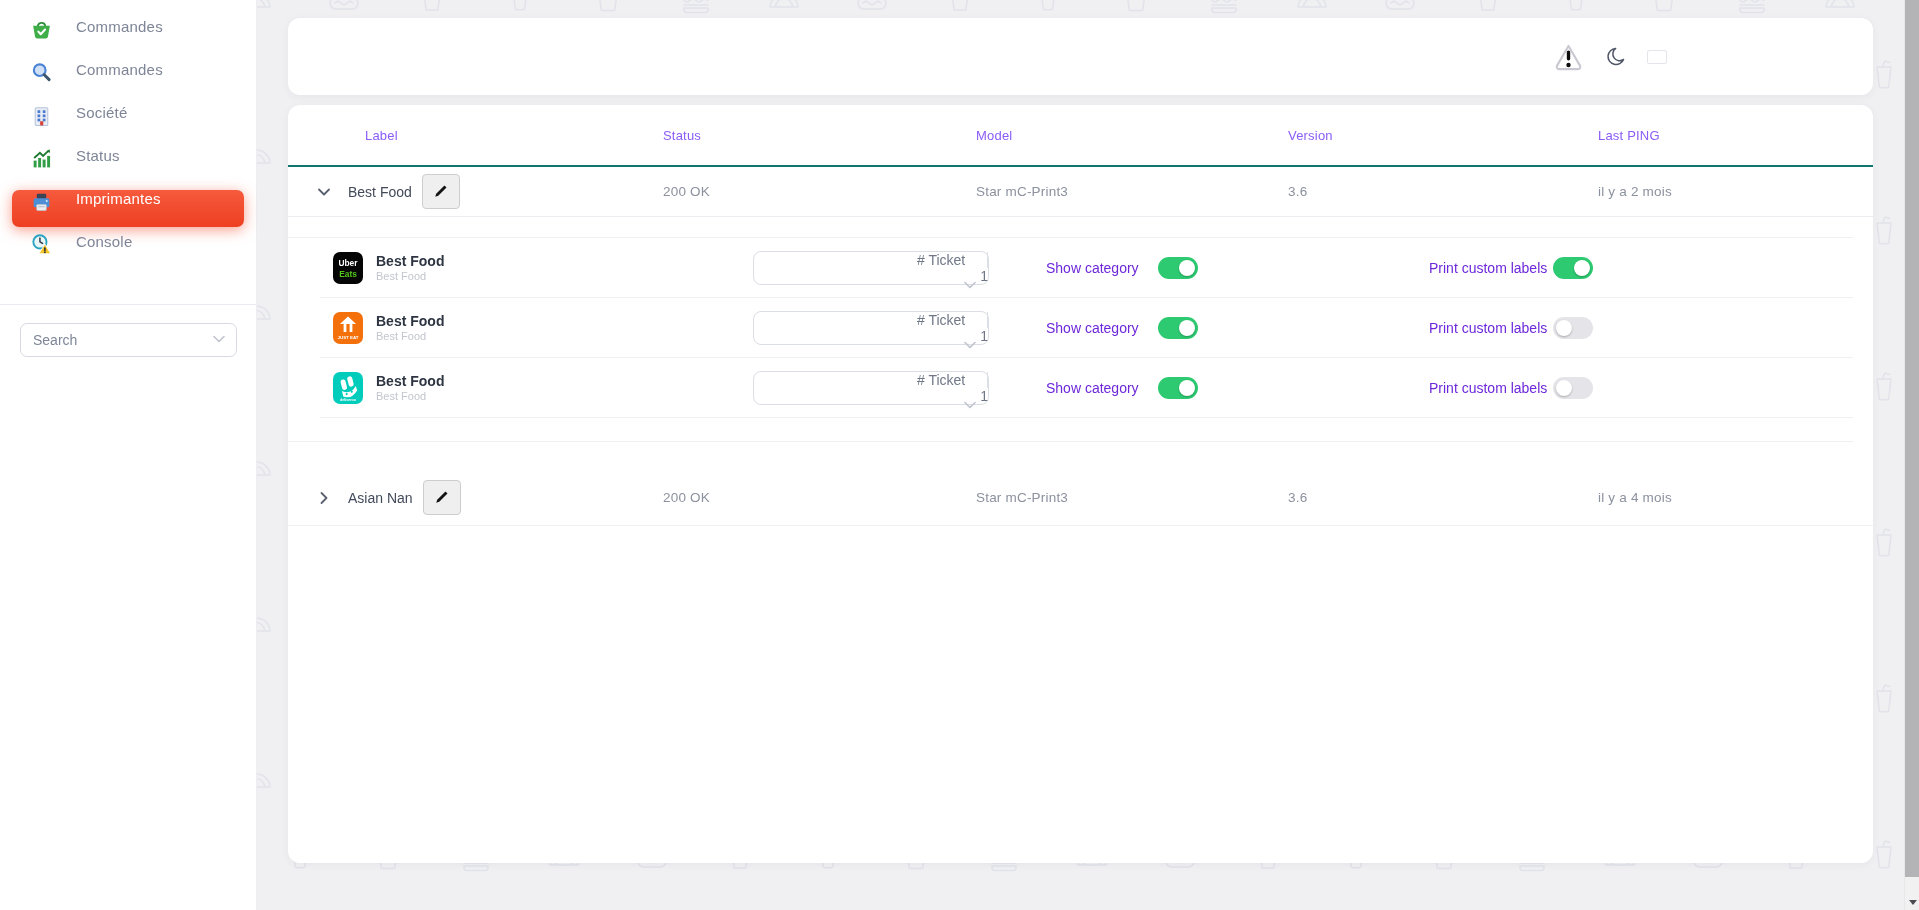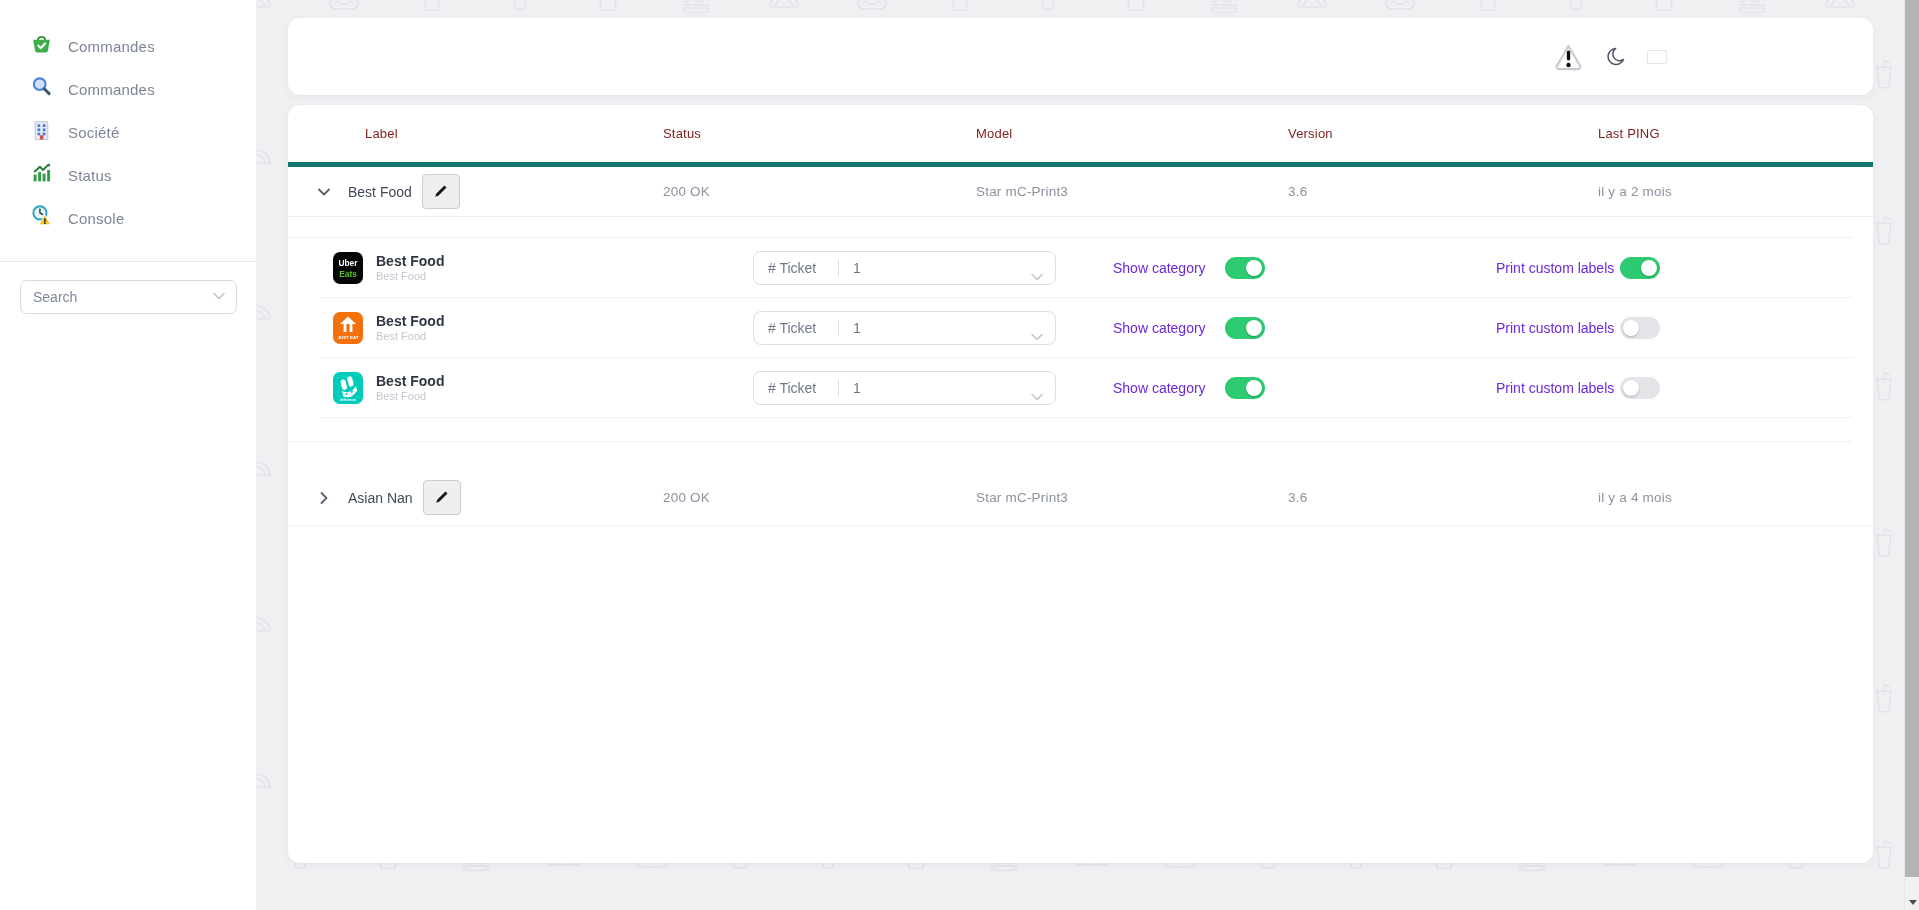--- a/index.html
+++ b/index.html
@@ -23,62 +23,62 @@
 
   
   .sidebar { position:absolute; left:0; top:0; width:257px; height:910px; background:#ffffff; z-index:3; border-right:1px solid #ededf2; }
   .logo-row { display:flex; align-items:center; padding:12px 14px 0 16px; height:62px; position:relative; }
   .logo-mark { width:42px; height:42px; flex:0 0 auto; }
   .logo-text { font-size:27px; font-weight:700; color:#222b3a; letter-spacing:.5px; transform:scaleY(1.28); transform-origin:left center; margin-left:4px; white-space:nowrap; }
   .logo-text .accent { color:#ee4323; }
   .collapse-btn { position:absolute; right:16px; top:20px; width:20px; height:20px; cursor:pointer; }
 
   .nav { margin-top:18px; }
-  .nav-item { display:flex; align-items:flex-end; gap:15px; height:37px; margin:0 12px 6px 12px; padding:0 0 0 18px; border-radius:7px; font-size:15px; color:#7d8596; letter-spacing:.2px; cursor:pointer; }
+  .nav-item { display:flex; align-items:flex-start; gap:23px; height:37px; margin:0 12px 6px 12px; padding:0 0 0 18px; border-radius:7px; font-size:15px; color:#7d8596; letter-spacing:.2px; cursor:pointer; }
   .nav-item .nav-ic { width:23px; height:23px; flex:0 0 auto; }
   .nav-item.active { background:linear-gradient(180deg,#f65a3c,#ee3f22); color:#ffffff; box-shadow:0 3px 14px rgba(243,80,50,.55); }
 
   .side-divider { border:none; border-top:1px solid #e9e9ef; margin:34px 0 0 0; }
   .search-select { position:relative; margin:18px 20px 0 20px; width:217px; height:34px; border:1px solid #d7dae2; border-radius:7px; display:flex; align-items:center; padding:0 12px; font-size:14px; color:#7e8697; background:#fff; cursor:pointer; }
   .search-select svg { position:absolute; right:10px; top:10px; }
 
   
   .card { position:absolute; background:#ffffff; border-radius:12px; box-shadow:0 2px 8px rgba(50,50,80,.05); z-index:2; }
   .header-card { left:288px; top:18px; width:1585px; height:77px; }
   .hdr-icons { position:absolute; right:206px; top:0; height:100%; display:flex; align-items:center; gap:21px; }
   .hdr-icons .hicon { cursor:pointer; display:flex; align-items:center; }
   .flag { width:20px; height:14px; border-radius:2.5px; overflow:hidden; display:flex; box-shadow:0 0 0 1px #e3e5ea inset; }
   .flag span { flex:1; }
   .flag .b { background:#27337f; } .flag .w { background:#f6f7f9; } .flag .r { background:#ea3d49; }
 
   .table-card { left:288px; top:105px; width:1585px; height:758px; overflow:hidden; }
 
   .row-grid { display:grid; grid-template-columns:41px 319px 313px 312px 310px auto; align-items:center; padding-left:15px; }
-  .thead { height:62px; border-bottom:5px solid #0f766e; font-size:13px; color:#7f1d1d; letter-spacing:.2px; }
+  .thead { height:62px; border-bottom:2px solid #0f766e; font-size:13px; color:#8b5cf6; letter-spacing:.2px; }
   .thead .th-label { padding-left:21px; }
 
   .printer-row { height:50px; border-bottom:1px solid #ececf1; cursor:pointer; }
   .chev-cell { display:flex; justify-content:center; align-items:center; }
   .chev-ic { transition:transform .1s; display:flex; }
   .collapsed .chev-ic { transform:rotate(-90deg); }
   .label-cell { display:flex; align-items:center; gap:10px; padding-left:4px; font-size:14px; color:#424a5a; }
   .edit-btn { width:38px; height:35px; background:#efefef; border:1px solid #cdcdcd; border-radius:4px; display:flex; align-items:center; justify-content:center; cursor:pointer; }
   .cell-gray { font-size:13.5px; color:#8b919e; letter-spacing:.2px; }
 
   .sub-head { height:21px; border-bottom:1px solid #f0f0f4; margin-right:20px; }
   .channel-list { margin-left:32px; margin-right:20px; }
   .channel-row { display:flex; align-items:center; height:60px; border-bottom:1px solid #f1f1f5; padding-left:13px; }
   .sub-foot { height:24px; border-bottom:1px solid #f0f0f4; margin-right:20px; }
 
   .ch-id { width:420px; display:flex; align-items:center; gap:13px; }
   .ch-icon { width:30px; height:32px; flex:0 0 auto; }
   .ch-title { font-size:14px; font-weight:700; color:#2e3542; line-height:17px; }
   .ch-sub { font-size:11px; color:#c2c6cd; line-height:13px; }
 
-  .ticket-group { width:303px; height:34px; border:1px solid #dcdee5; border-radius:8px; display:flex; align-items:center; background:#fff; }
+  .ticket-group { width:236px; height:34px; border:1px solid #dcdee5; border-radius:8px; display:flex; align-items:flex-end; background:#fff;flex-direction:column; }
   .ticket-prefix { width:85px; border-right:1px solid #dcdee5; display:flex; align-items:center; padding-left:14px; font-size:14px; color:#6f7787; }
   .ticket-select { flex:1; position:relative; display:flex; align-items:center; padding-left:14px; font-size:14px; color:#6f7787; cursor:pointer; }
   .ticket-select svg { position:absolute; right:11px; top:12px; }
 
   .tg-wrap { display:flex; align-items:center; }
   .show-cat { margin-left:57px; width:152px; justify-content:space-between; }
   .print-lab { margin-left:231px; justify-content:center; gap:6px; }
   .tg-label { font-size:14px; color:#6d28d9; white-space:nowrap; }
   .toggle { position:relative; width:40px; height:22px; border-radius:11px; background:#e4e4e9; cursor:pointer; flex:0 0 auto; }
   .toggle .knob { position:absolute; top:3px; left:3px; width:16px; height:16px; border-radius:50%; background:#fff; box-shadow:0 1px 2px rgba(0,0,0,.25); }
@@ -1072,20 +1072,26 @@
     <span class="nav-label">Société</span>
   </div>
 
   <div class="nav-item">
     <svg class="nav-ic">
           <use href="#sym-chart"></use>
         </svg>
     <span class="nav-label">Status</span>
   </div>
 
+  <div class="nav-item active">
+    <svg class="nav-ic">
+          <use href="#sym-printer"></use>
+        </svg>
+    <span class="nav-label">Imprimantes</span>
+  </div>
 
   <div class="nav-item">
     <svg class="nav-ic">
           <use href="#sym-console"></use>
         </svg>
     <span class="nav-label">Console</span>
   </div>
 </nav>
   <hr class="side-divider">
   <div class="search-select">

